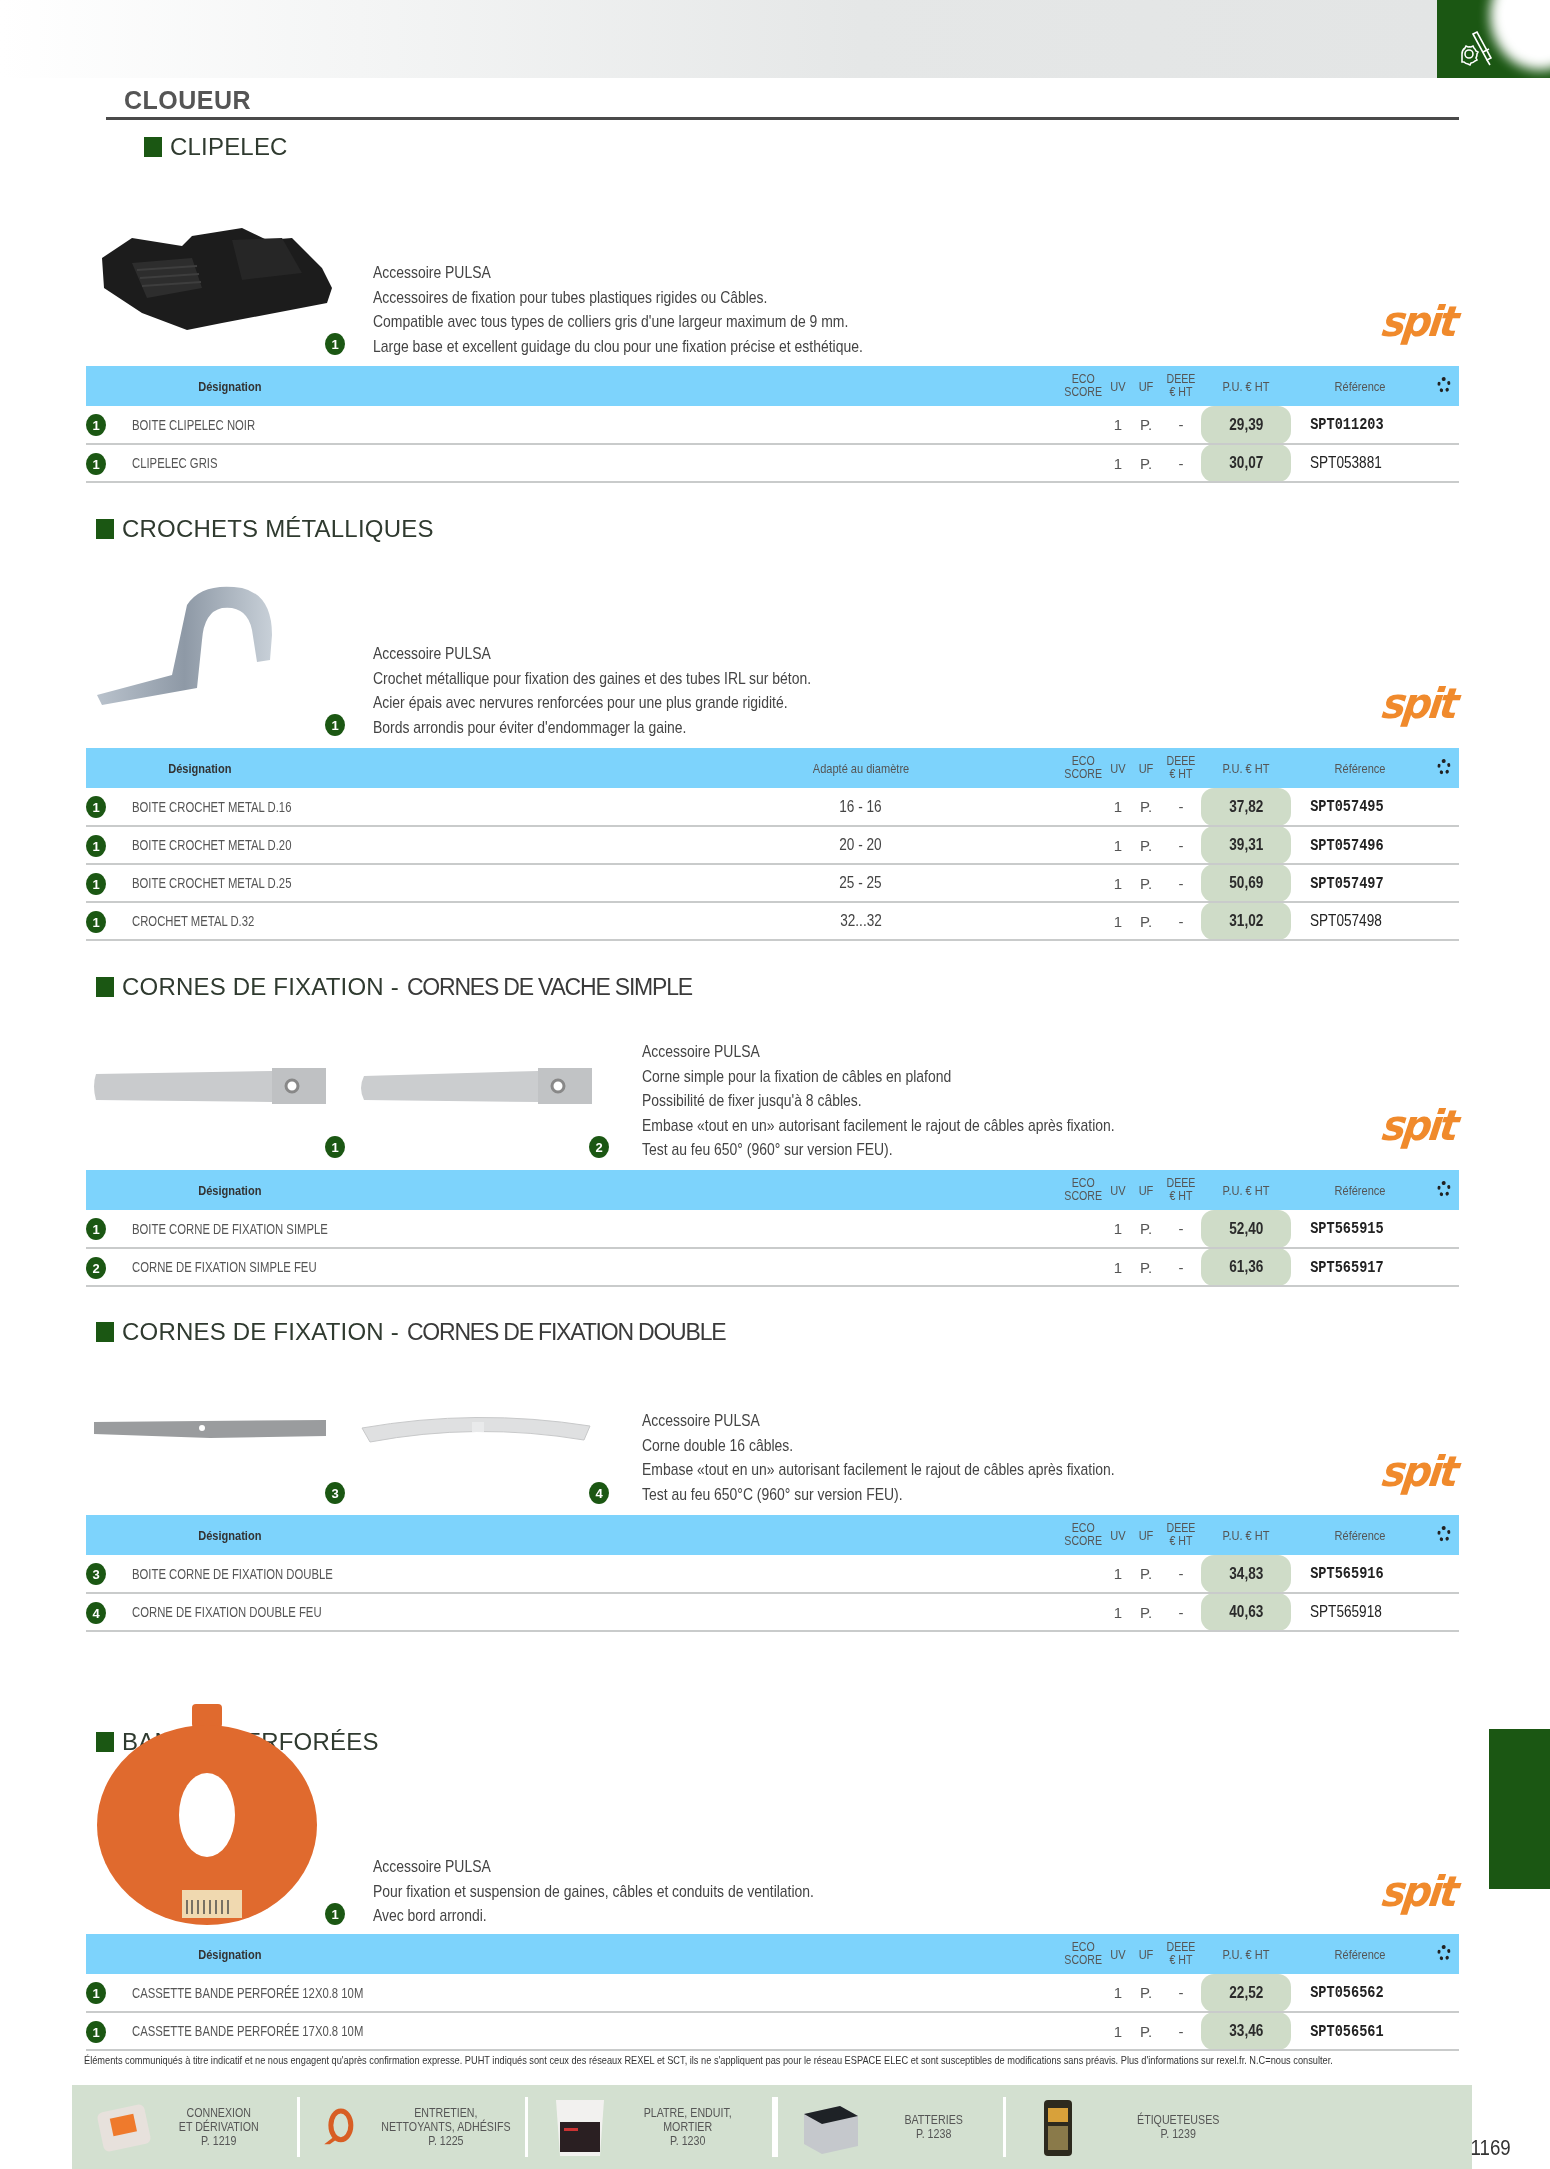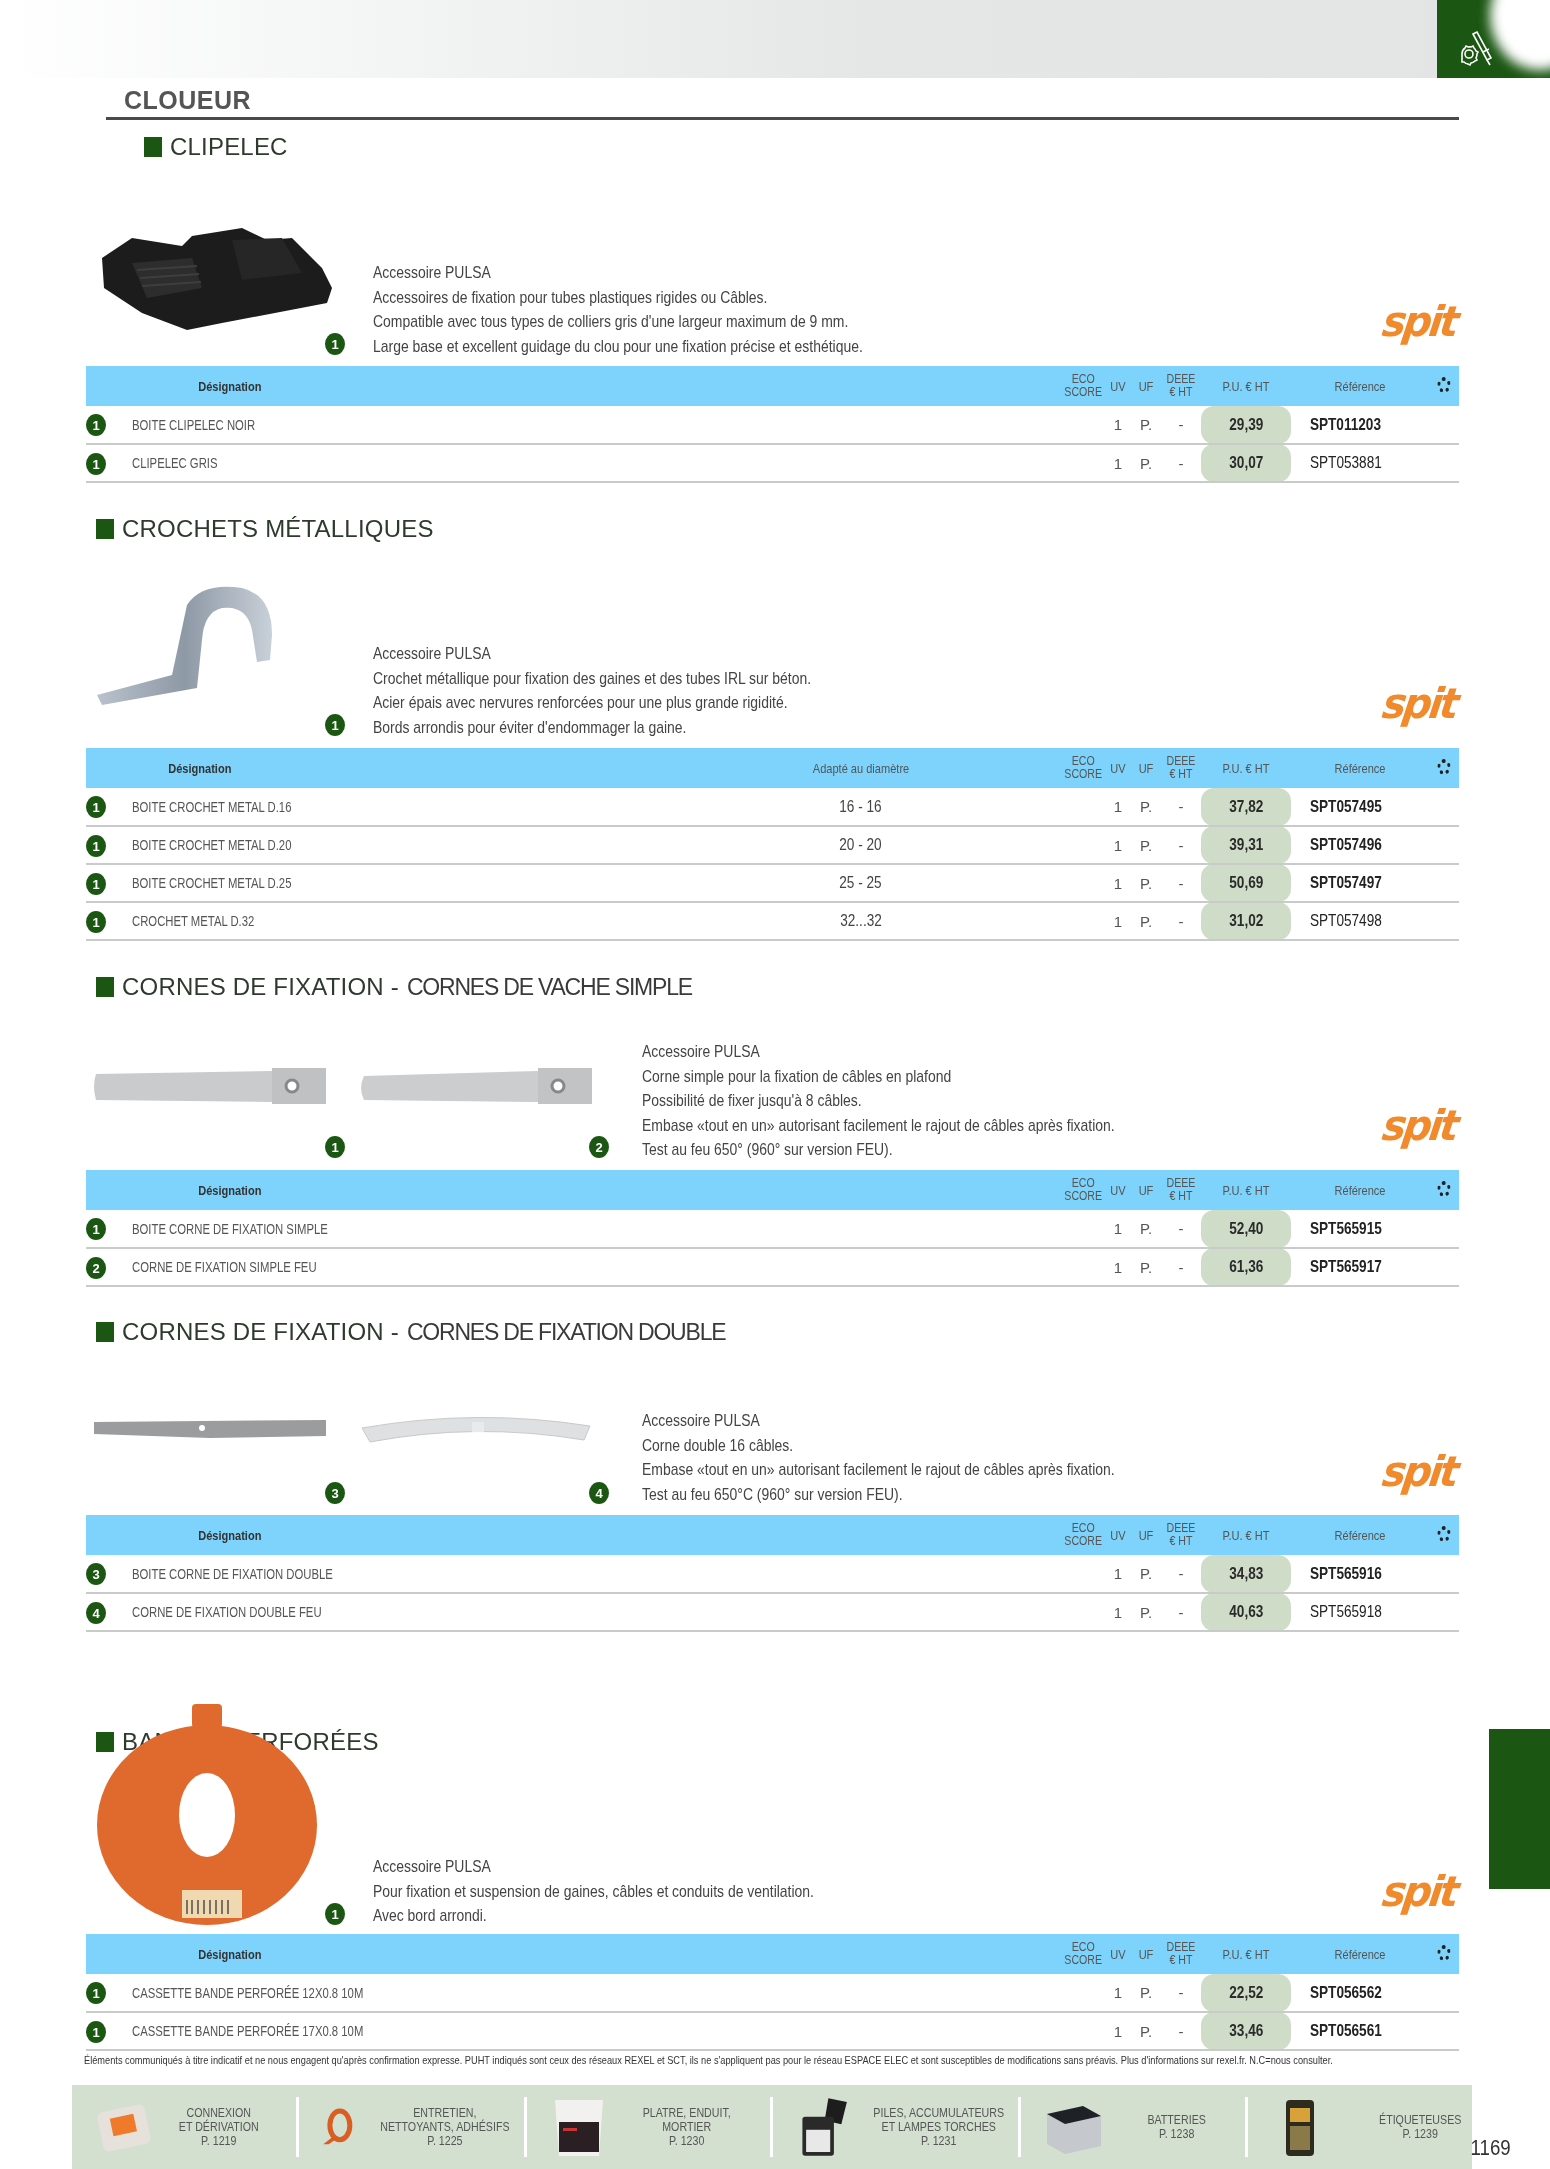--- a/index.html
+++ b/index.html
@@ -32,21 +32,21 @@
   table.prod th.desig { text-align: left; padding-left: 46px; color: #333; font-weight: bold; }
   table.prod th .two { display: inline-block; line-height: 13px; font-size: 12.5px; }
   table.prod tbody tr { height: 38px; border-bottom: 2px solid #c9cbcb; }
   table.prod td { color: #555; text-align: center; font-size: 15px; }
   table.prod td.desig { text-align: left; position: relative; padding-left: 46px; font-size: 14.5px; color: #555; }
   table.prod td.desig span.txt { display: inline-block; transform: scaleX(0.78); transform-origin: left center; white-space: nowrap; }
   table.prod td.desig .num-badge { left: 0; top: 8px; }
   table.prod td.price { background: #cfdcc8; color: #2b2b2b; font-size: 17px; font-weight: bold; border-radius: 13px; }
   table.prod td.price span, table.prod td.ref span { display: inline-block; transform: scaleX(0.8); }
   table.prod td.ref { text-align: left; padding-left: 10px; color: #222; font-size: 17px; }
-  table.prod td.ref.bold { font-weight: bold; }
+  table.prod td.ref.bold { font-weight: bold; font-family: Liberation Mono, monospace; }
   table.prod td.diam span { display: inline-block; transform: scaleX(0.8); font-size: 17px; color: #444; }
   .c-eco { width: 44px; } .c-uv { width: 26px; } .c-uf { width: 30px; } .c-deee { width: 40px; }
   .c-pu { width: 90px; } .c-ref { width: 138px; } .c-rec { width: 30px; } .c-diam { width: 400px; }
   .recycle { display: inline-block; width: 16px; height: 16px; border-radius: 50%; border: 4px dotted #222; }
 
   .disclaimer { position: absolute; left: 84px; top: 2054px; font-size: 10.5px; color: #333; transform: scaleX(0.88); transform-origin: left top; white-space: nowrap; }
 
   .footer-bar { position: absolute; left: 72px; top: 2085px; width: 1400px; height: 84px; background: #d3e0d0; display: flex; align-items: center; }
   .footer-item { display: flex; align-items: center; height: 100%; position: relative; }
   .footer-item .thumb { width: 60px; height: 66px; margin-left: 22px; }
@@ -441,32 +441,20 @@
         <rect x="10" y="28" width="40" height="30" fill="#2a1f22"></rect>
         <rect x="14" y="34" width="14" height="3" fill="#c33"></rect>
       </svg>
     <div class="label" style="margin-left:24px;">
       <div>PLATRE, ENDUIT,</div>
       <div>MORTIER</div>
       <div>P. 1230</div>
     </div>
   </div>
   <div class="footer-sep"></div>
-  <div class="footer-item" style="width:245px;">
-    <svg class="thumb" viewBox="0 0 60 66">
-        <path d="M36 2 L56 6 L50 30 L32 26 Z" fill="#1d1d1d"></path>
-        <rect x="8" y="22" width="34" height="42" rx="3" fill="#2a2a2a"></rect>
-        <rect x="12" y="36" width="26" height="24" fill="#e8e8e8"></rect>
-      </svg>
-    <div class="label" style="margin-left:8px;">
-      <div>PILES, ACCUMULATEURS</div>
-      <div>ET LAMPES TORCHES</div>
-      <div>P. 1231</div>
-    </div>
-  </div>
   <div class="footer-sep"></div>
   <div class="footer-item" style="width:225px;">
     <svg class="thumb" viewBox="0 0 60 66">
         <path d="M4 20 L40 12 L58 22 L58 52 L22 60 L4 50 Z" fill="#c5c8cc"></path>
         <path d="M4 20 L40 12 L58 22 L22 30 Z" fill="#1e2226"></path>
       </svg>
     <div class="label" style="margin-left:38px;">
       <div>BATTERIES</div>
       <div>P. 1238</div>
     </div>

